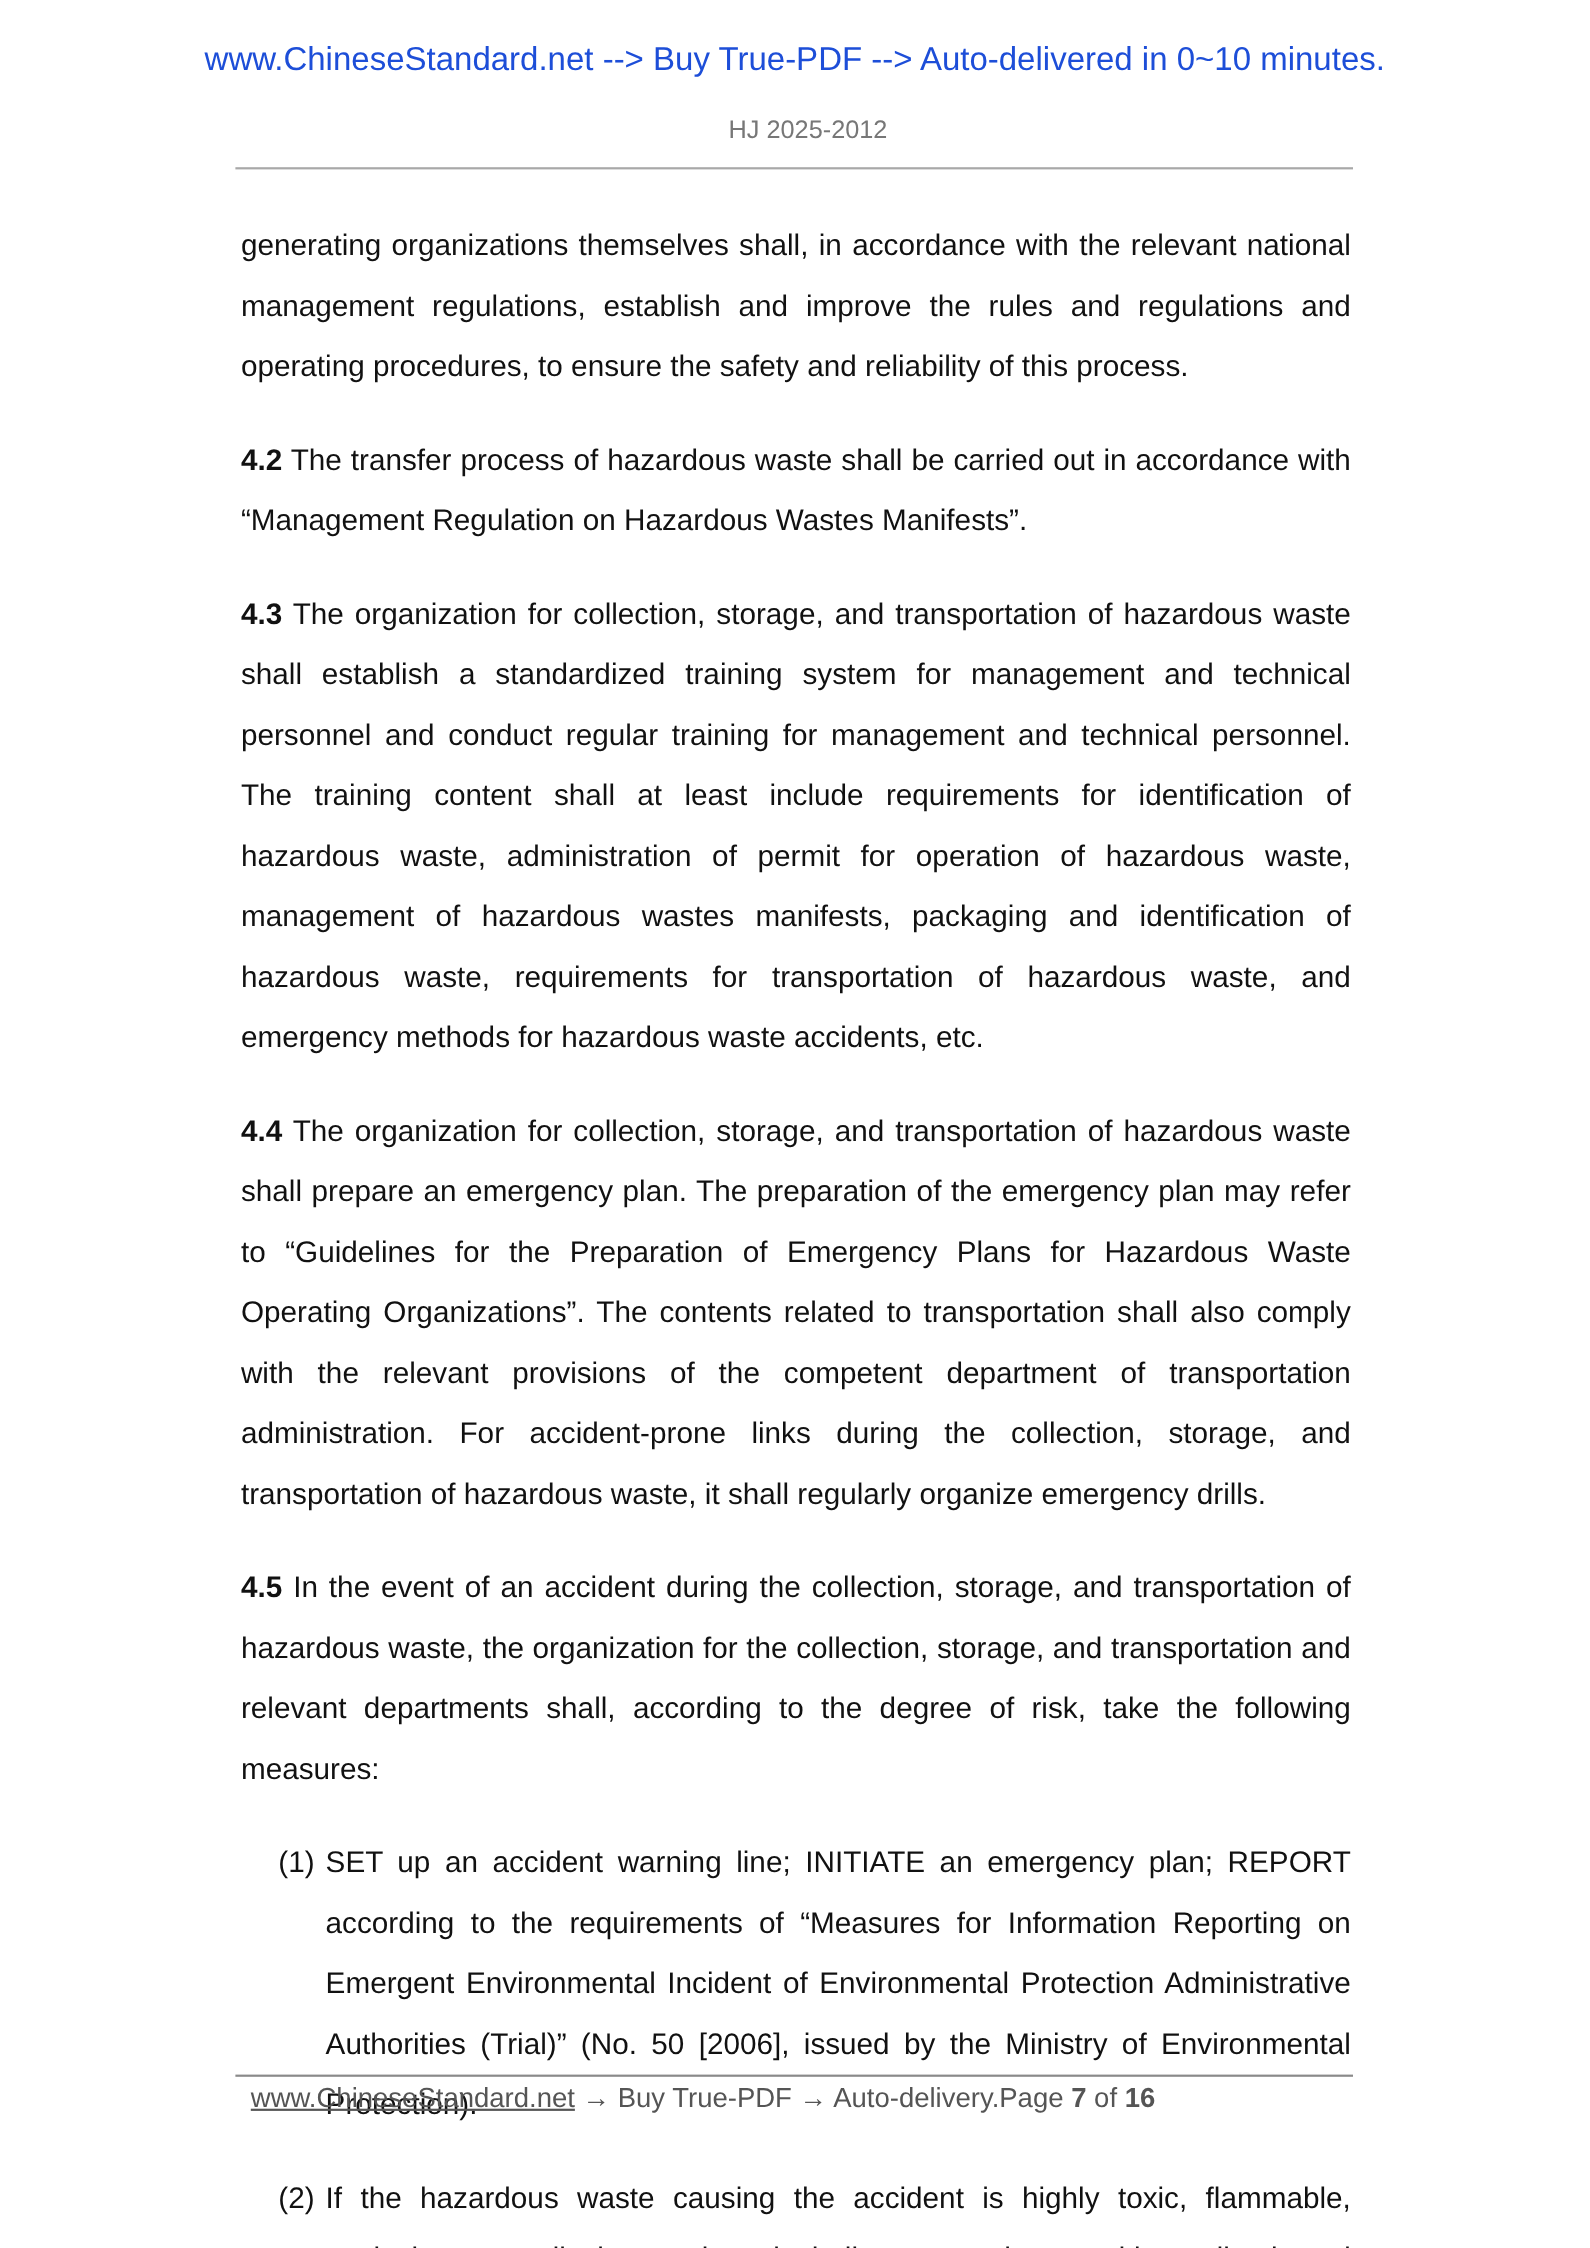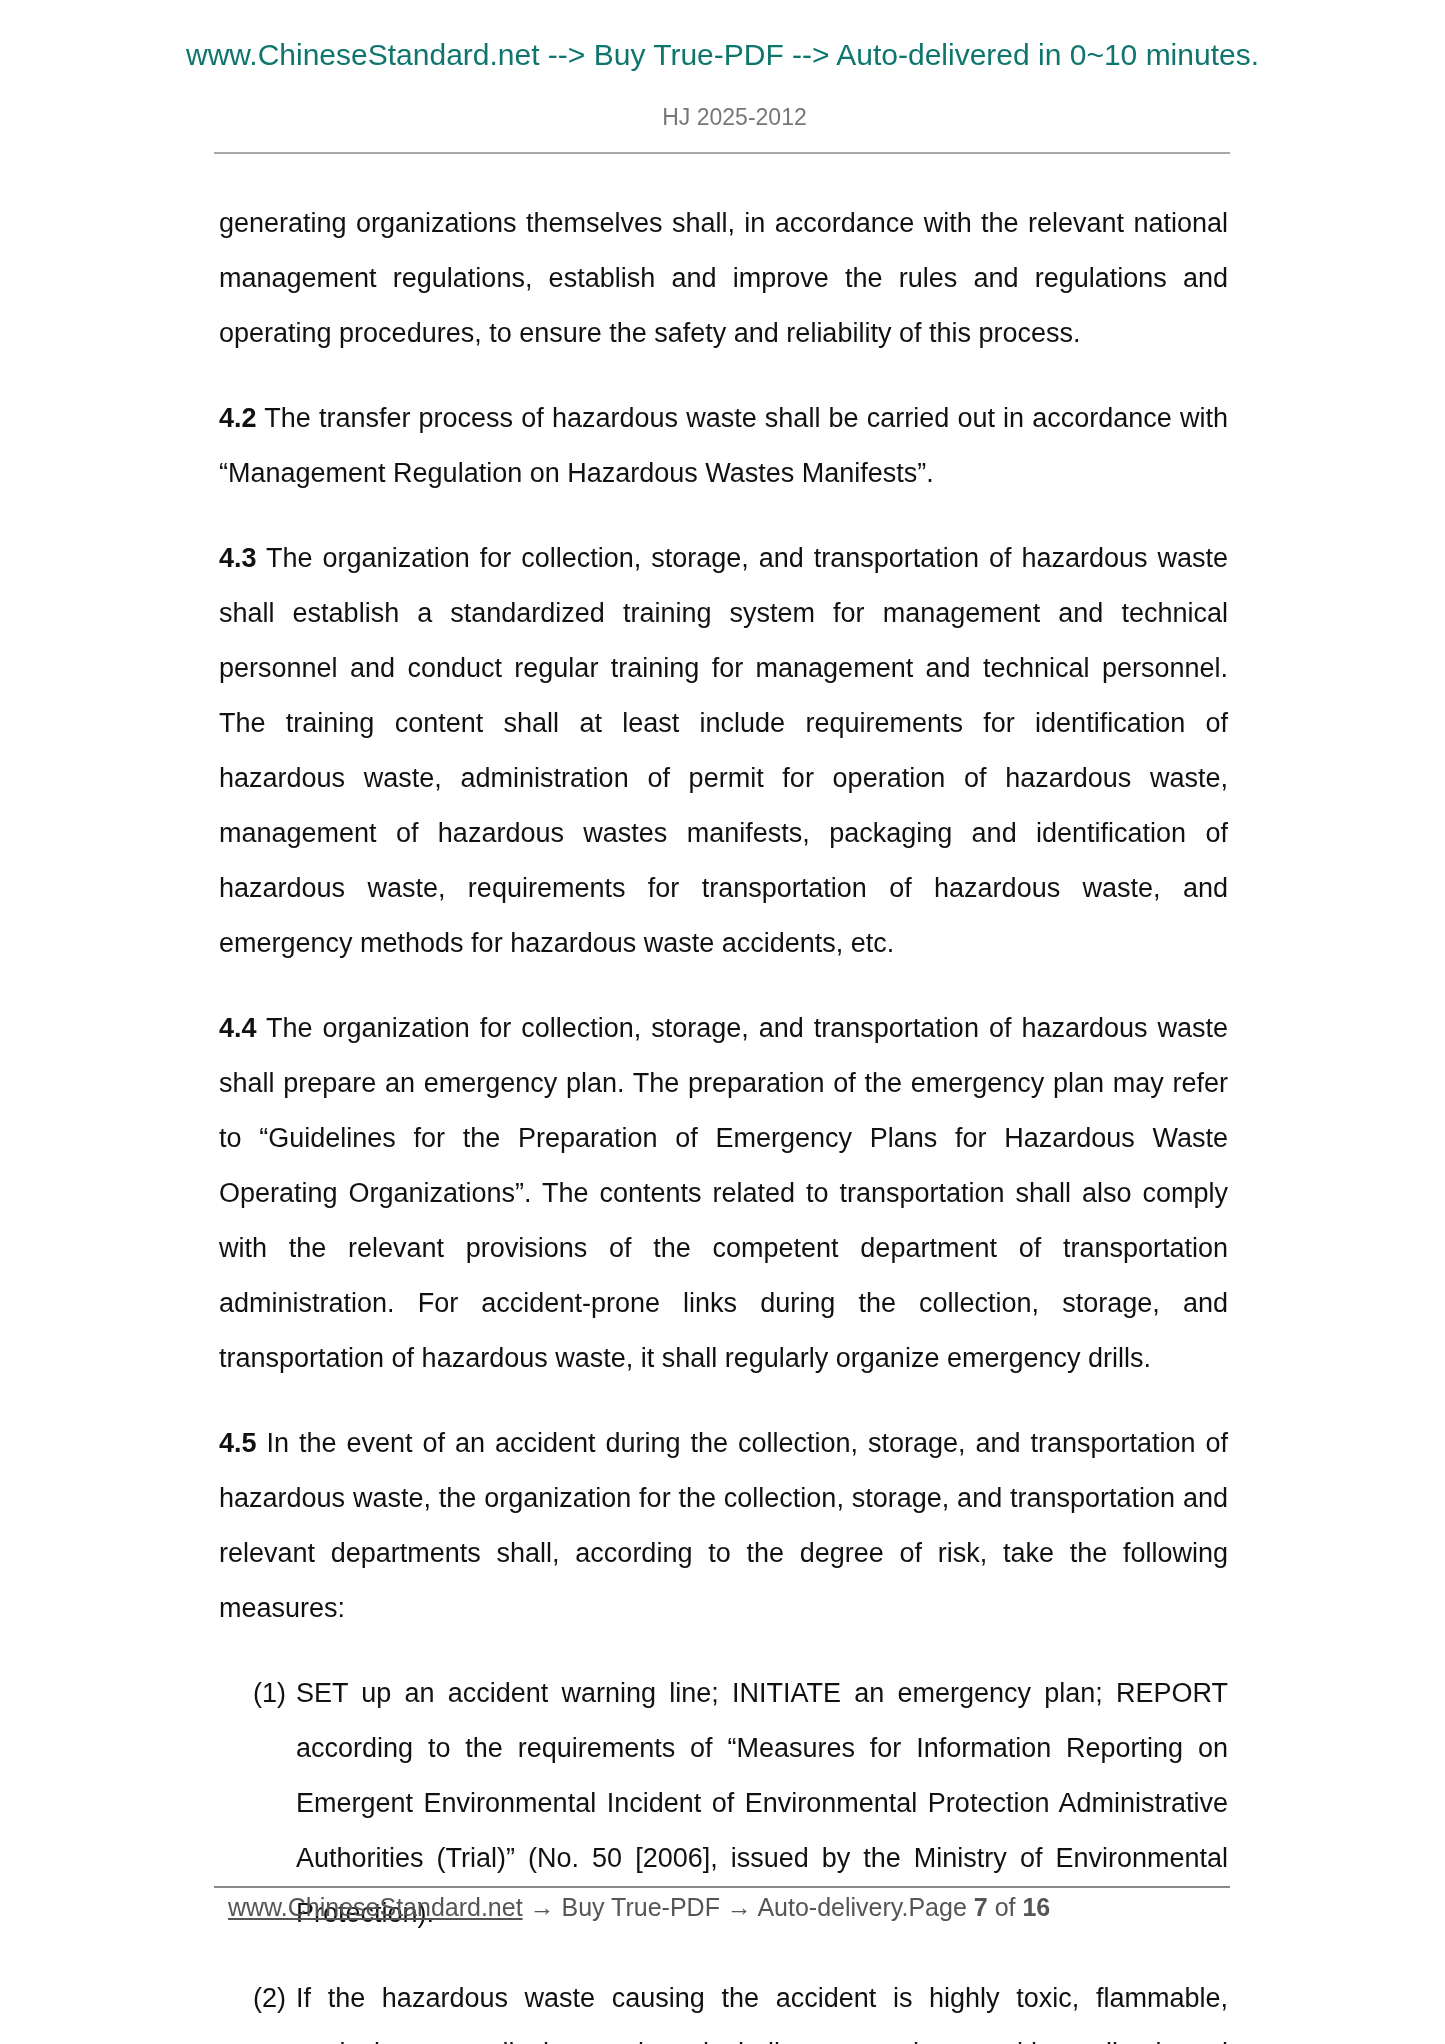--- a/index.html
+++ b/index.html
@@ -15,21 +15,21 @@
       font-family: "Liberation Sans", sans-serif;
       color: #111111;
     }
     .top-banner {
       position: absolute;
       top: 38px;
       left: 0;
       width: 1445px;
       text-align: center;
       font-size: 30px;
-      color: #0f766e;
+      color: #1d4ed8;
       letter-spacing: 0px;
     }
     .doc-code {
       position: absolute;
       top: 104px;
       left: 0;
       width: 1445px;
       text-align: center;
       font-size: 23px;
       color: #777777;

